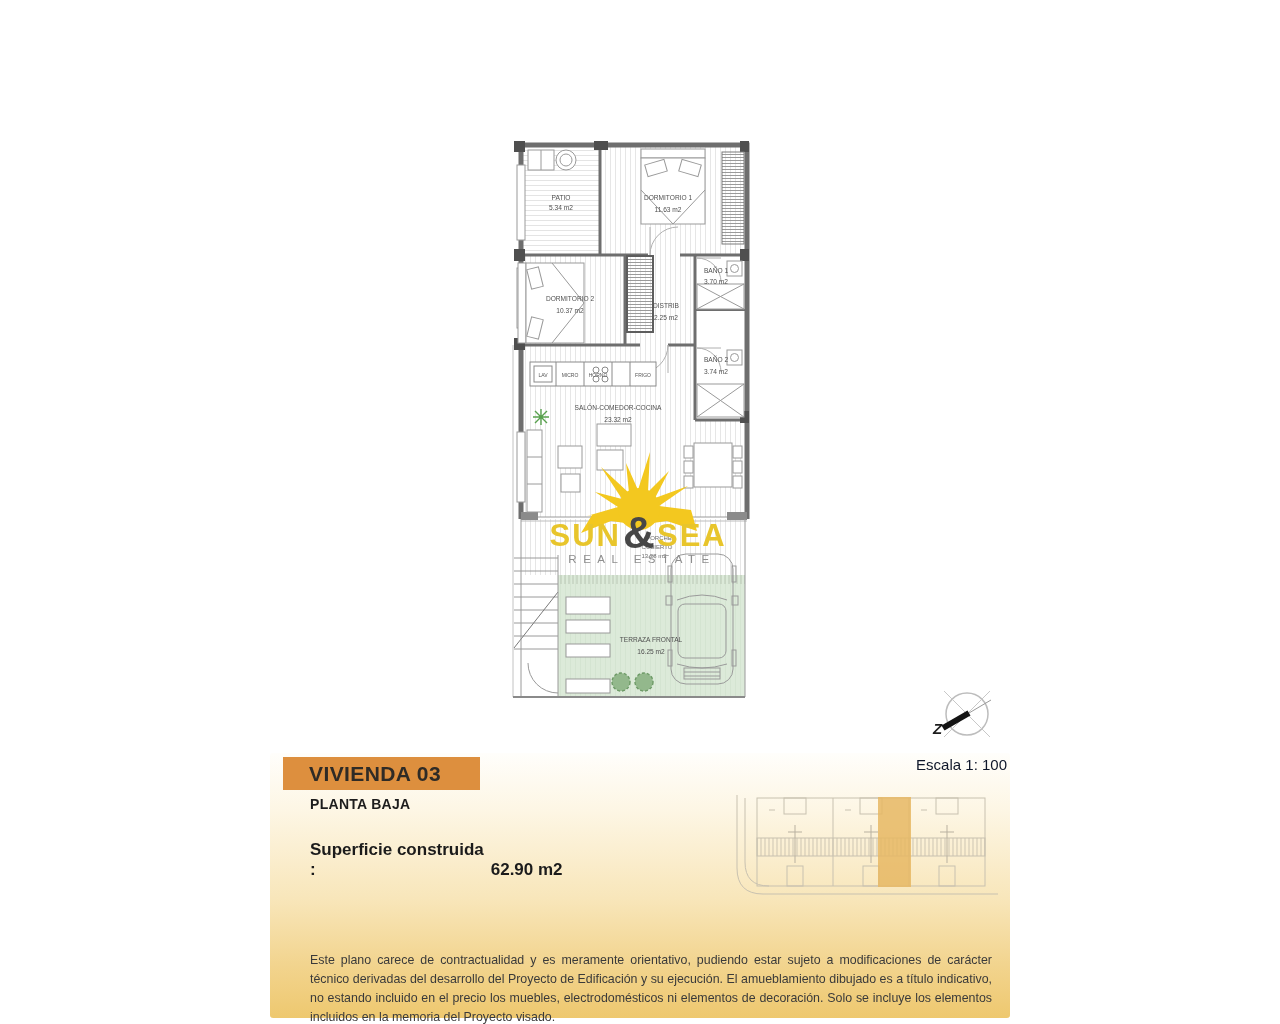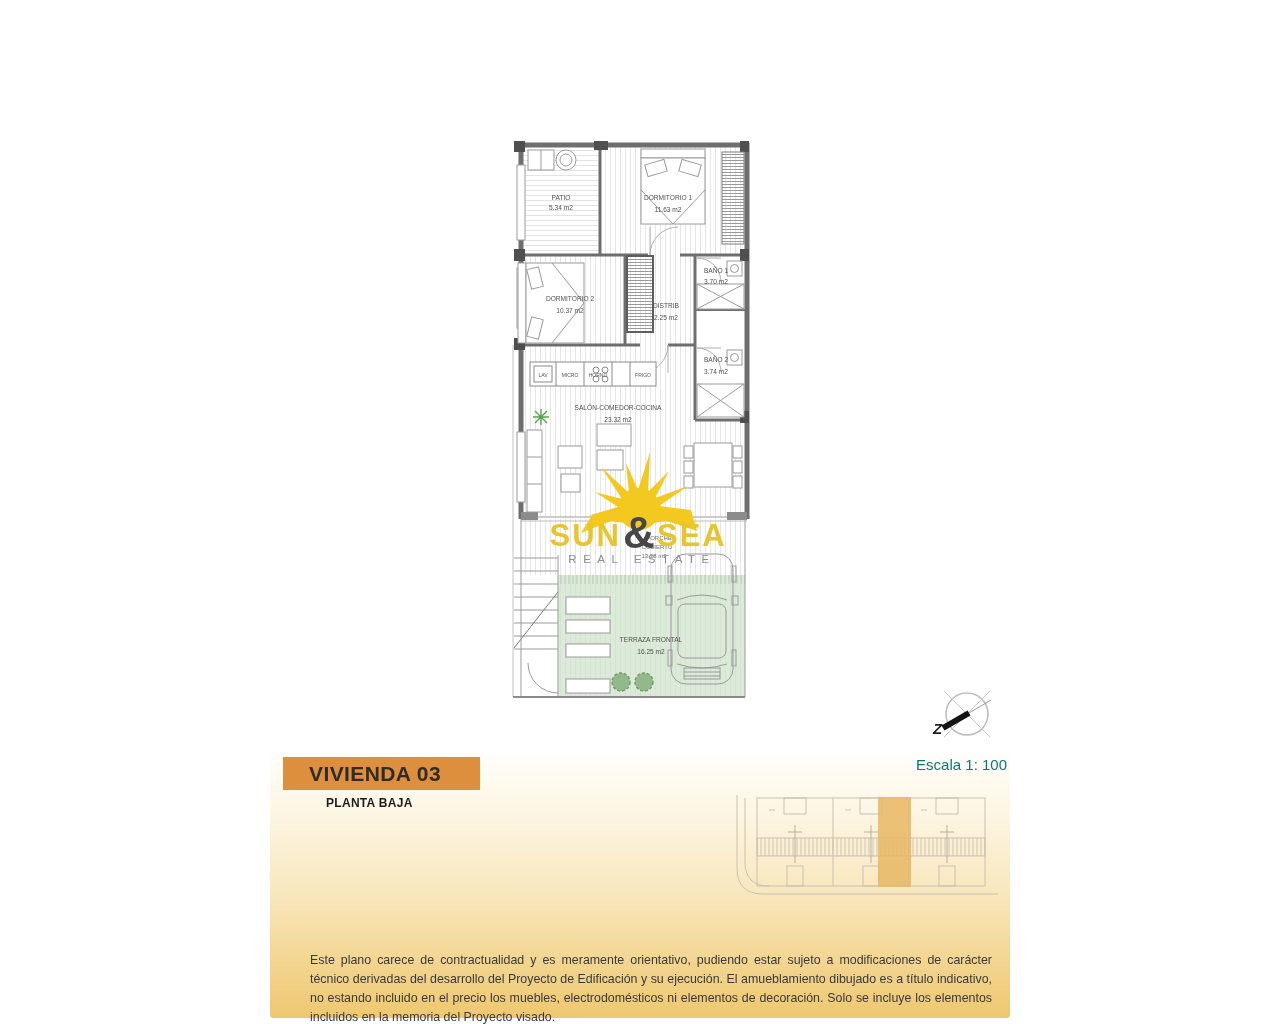--- a/index.html
+++ b/index.html
@@ -7,22 +7,22 @@
         font-family:"Liberation Sans",sans-serif;}
   svg text{font-family:"Liberation Sans",sans-serif;}
   .abs{position:absolute;}
   
   .info-panel{left:270px;top:753px;width:740px;height:265px;
      background:linear-gradient(180deg,#fffefb 0%,#fdf6e4 22%,#f8e6ba 55%,#f2d48e 80%,#eec86f 100%);
      border-radius:3px;}
   .vivienda-banner{left:283px;top:757px;width:197px;height:33px;background:#dd8f3e;
      display:flex;align-items:center;padding-left:26px;box-sizing:border-box;}
   .vivienda-banner span{font-size:21px;font-weight:700;color:#2f2b26;letter-spacing:.4px;}
-  .planta{left:310px;top:796px;font-size:12px;font-weight:700;color:#1d1d1d;letter-spacing:.3px;margin-left:16px;}
-  .escala{left:897px;top:756px;width:110px;text-align:right;font-size:15px;color:#0f766e;}
+  .planta{left:310px;top:796px;font-size:14px;font-weight:700;color:#1d1d1d;letter-spacing:.3px;}
+  .escala{left:897px;top:756px;width:110px;text-align:right;font-size:15px;color:#0f172a;}
   .surf-row{left:310px;width:420px;font-size:17px;color:#1b1b1b;}
   .surf-row .lbl{display:inline-block;width:176px;font-weight:700;}
   .surf-row .val{display:inline-block;font-weight:800;}
   .row1{top:840px;}
   .row2{top:880px;}
   .disclaimer{left:310px;top:951px;width:682px;font-size:12.4px;line-height:1.52;
      color:#3a3a3a;font-weight:500;text-align:justify;}
 </style>
 </head>
 <body>
@@ -256,20 +256,24 @@
 
   <div class="abs info-panel"></div>
 
   <div class="abs escala">Escala 1: 100</div>
 
   <div class="abs vivienda-banner">
     <span>VIVIENDA 03</span>
   </div>
   <div class="abs planta">PLANTA BAJA</div>
 
+  <div class="abs surf-row row1">
+    <span class="lbl">Superficie construida :</span>
+    <span class="val">62.90 m2</span>
+  </div>
 
   <svg class="abs" style="left:735px;top:788px;" width="270" height="150" viewBox="735 788 270 150">
     <defs>
       <pattern id="ticks2" width="4" height="18" patternUnits="userSpaceOnUse">
         <path d="M1 0 V18" stroke="#cdc5b2" stroke-width="1"></path>
       </pattern>
     </defs>
     <g stroke="#c8c1b0" fill="none" stroke-width="1">
       <path d="M737 795 V868 Q737 894 763 894 H998"></path>
       <path d="M745 798 V862 Q745 886 769 886"></path>

